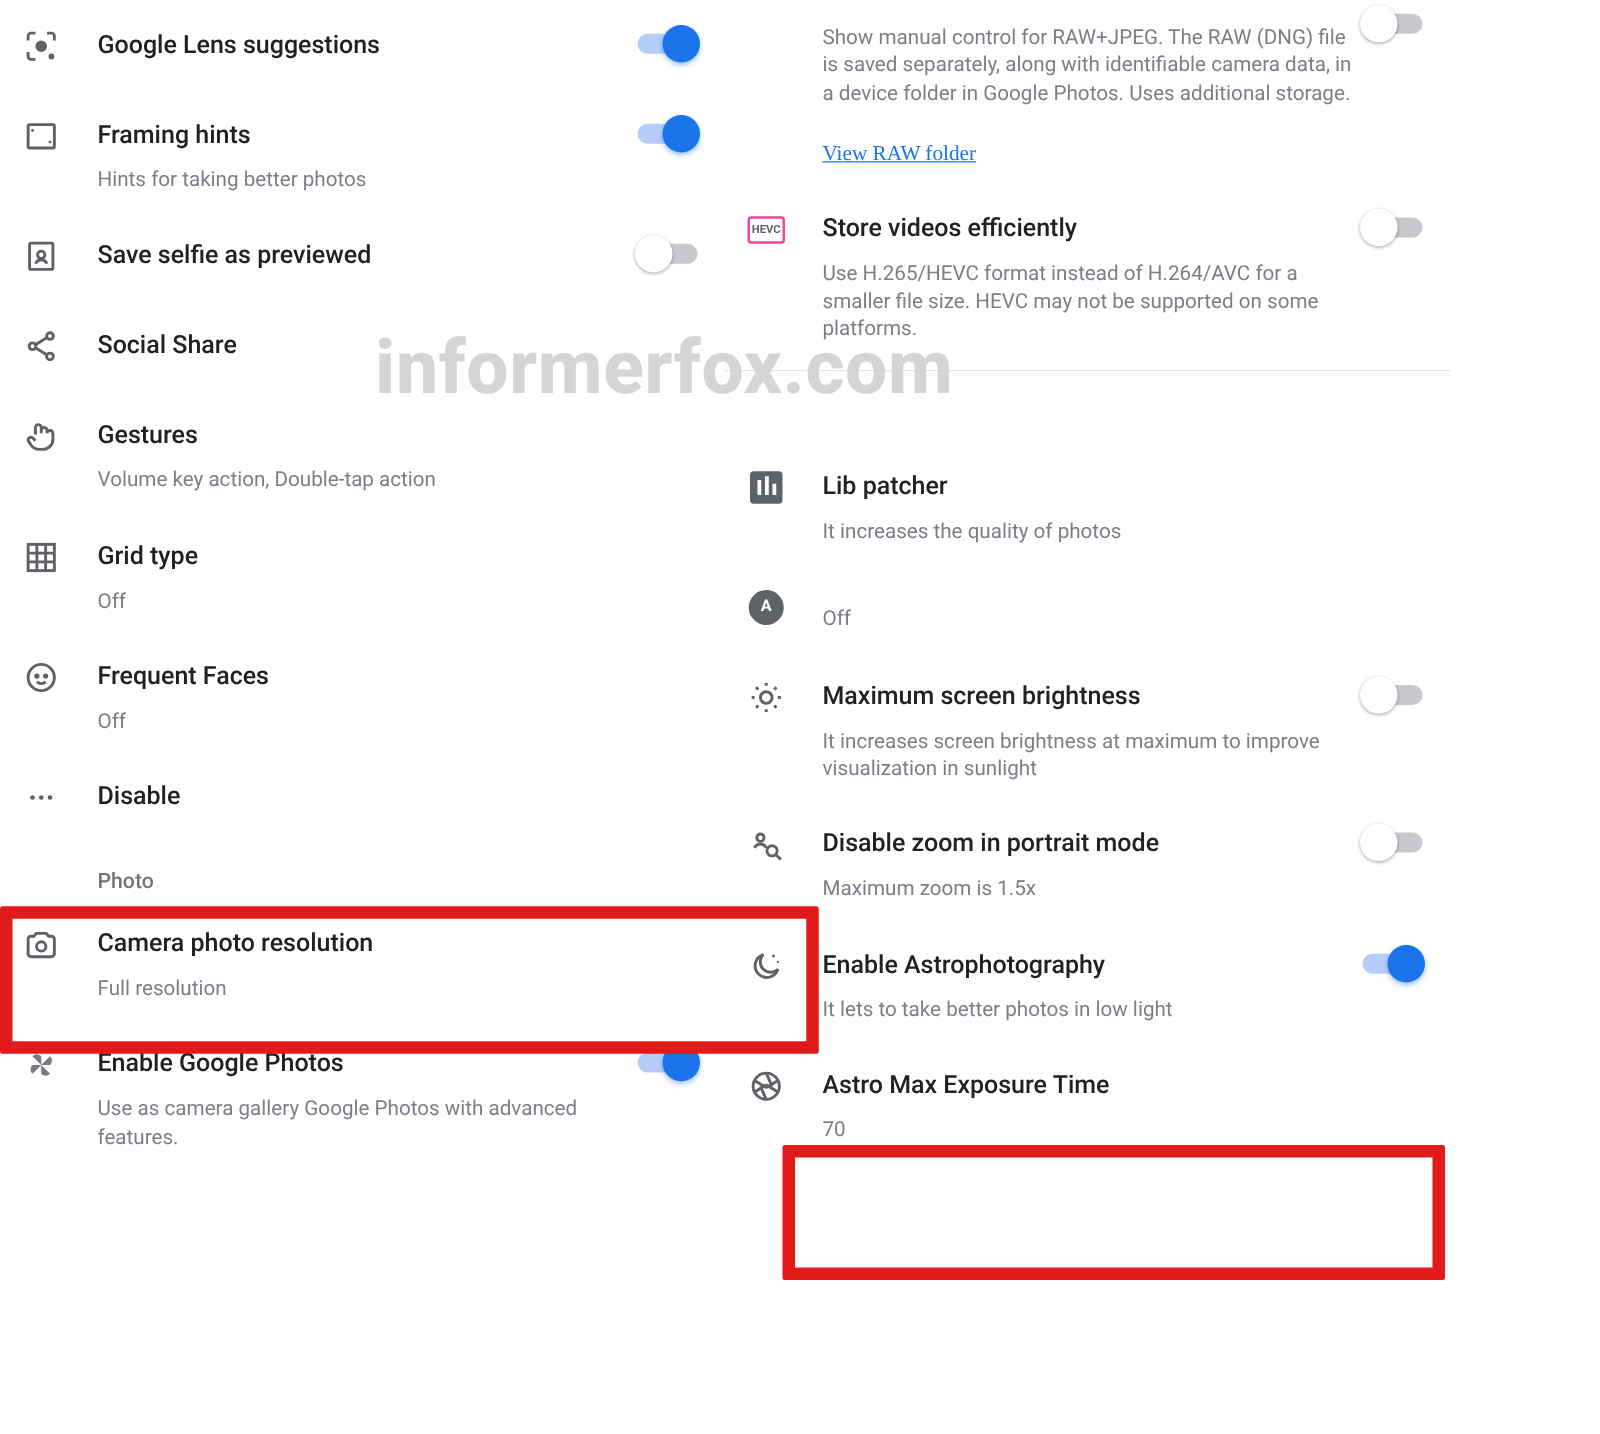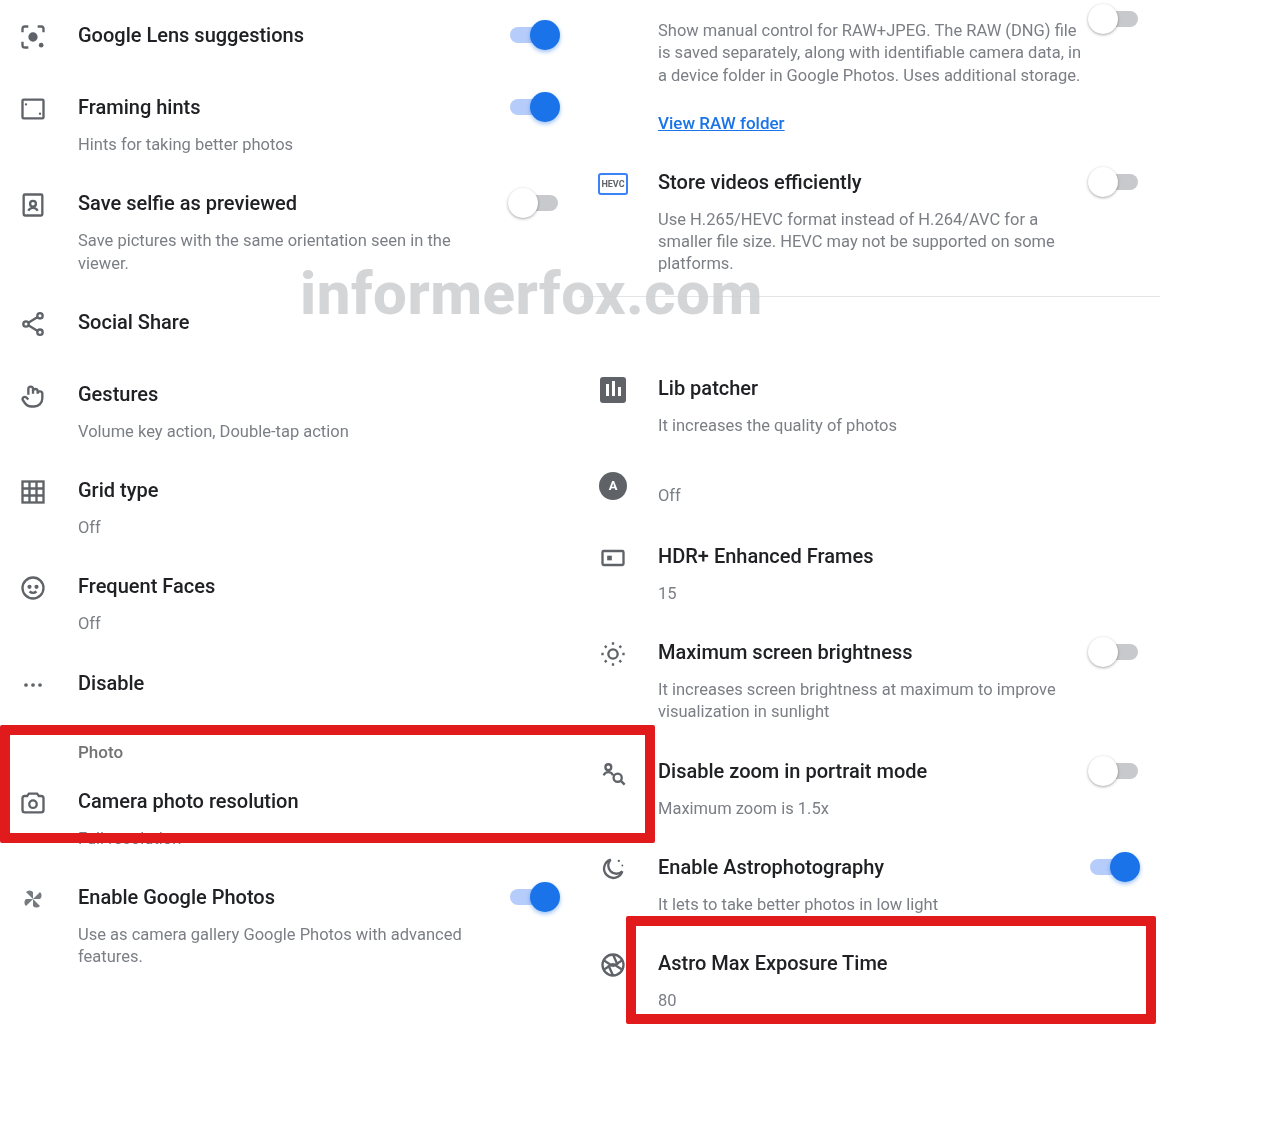--- a/index.html
+++ b/index.html
@@ -18,29 +18,29 @@
   .trail { width: 62px; display: flex; align-items: center; justify-content: flex-end; }
 
   .toggle { position: relative; width: 48px; height: 28px; }
   .toggle .track { position: absolute; left: 0; top: 7px; width: 48px; height: 16px; border-radius: 10px; background: #c7c9cc; }
   .toggle .knob  { position: absolute; top: 0; width: 30px; height: 30px; border-radius: 50%; background: #fff; box-shadow: 0 1px 3px rgba(0,0,0,.35); }
   .toggle.on  .track { background: #b6cdfb; }
   .toggle.on  .knob  { right: -2px; background: #1a73e8; box-shadow: 0 2px 4px rgba(26,115,232,.45); }
   .toggle.off .knob  { left: -2px; }
 
   .section-label { font-size: 17px; font-weight: 500; color: #737373; padding: 8px 0 8px 78px; }
-  .link { display: inline-block; font-size: 17px; font-weight: 500; color: #1a73e8; padding: 10px 0 18px 78px; }
+  .link { display: inline-block; font-size: 17px; font-weight: 500; color: #1a73e8; padding: 10px 0 18px 78px; font-family: Liberation Serif, serif; }
   .divider { height: 1px; background: #e3e5e7; margin: 4px 0 2px; }
 
   .redbox { position: absolute; border: 10px solid #e11b1b; border-radius: 2px; pointer-events: none; }
 
   .watermark { position: absolute; left: 300px; top: 258px; font-size: 60px; font-weight: 800; letter-spacing: .5px; color: #d0d1d3; opacity: .9; white-space: nowrap; pointer-events: none; user-select: none; }
 
   
-  .iicon { border: 2px solid #3b82f6; border-radius: 3px; }
+  .iicon { border: 2px solid #ec4899; border-radius: 3px; }
 </style>
 </head>
 <body>
 
 <div class="canvas">
 
   <div class="col col-left">
 
     <div class="row">
       <div class="iconwrap">
@@ -83,21 +83,20 @@
     <div class="row">
       <div class="iconwrap">
         <svg viewBox="0 0 24 24" fill="none" stroke="#5f6368" stroke-width="2">
             <rect x="4" y="3" width="16" height="18" rx="1"></rect>
             <circle cx="12" cy="11" r="2.5"></circle>
             <path d="M8 17c.8-1.6 2.3-2.5 4-2.5s3.2.9 4 2.5"></path>
           </svg>
       </div>
       <div class="texts">
         <div class="title">Save selfie as previewed</div>
-        <div class="sub">Save pictures with the same orientation seen in the viewer.</div>
       </div>
       <div class="trail">
           <div class="toggle off">
             <div class="track"></div>
             <div class="knob"></div>
           </div>
         </div>
     </div>
 
     <div class="row">
@@ -261,33 +260,20 @@
     <div class="row">
       <div class="iconwrap">
         <div style="width:28px;height:28px;border-radius:50%;background:#5f6368;color:#fff;display:flex;align-items:center;justify-content:center;font-size:13px;font-weight:700">A</div>
       </div>
       <div class="texts">
         <div class="sub">Off</div>
       </div>
       <div class="trail"></div>
     </div>
 
-    <div class="row">
-      <div class="iconwrap">
-        <svg viewBox="0 0 24 24" fill="none" stroke="#5f6368" stroke-width="2">
-            <rect x="3" y="6" width="18" height="12" rx="1"></rect>
-            <rect x="7" y="10" width="4" height="4" fill="#5f6368" stroke="none"></rect>
-          </svg>
-      </div>
-      <div class="texts">
-        <div class="title">HDR+ Enhanced Frames</div>
-        <div class="sub">15</div>
-      </div>
-      <div class="trail"></div>
-    </div>
 
     <div class="row">
       <div class="iconwrap">
         <svg viewBox="0 0 24 24" fill="none" stroke="#5f6368" stroke-width="2">
             <circle cx="12" cy="12" r="4"></circle>
             <path d="M12 2v2M12 20v2M4 12H2M22 12h-2M5 5l1.5 1.5M17.5 17.5 19 19M19 5l-1.5 1.5M6.5 17.5 5 19"></path>
           </svg>
       </div>
       <div class="texts">
         <div class="title">Maximum screen brightness</div>
@@ -344,21 +330,21 @@
 
     <div class="row">
       <div class="iconwrap">
         <svg viewBox="0 0 24 24" fill="none" stroke="#5f6368" stroke-width="2">
             <circle cx="12" cy="12" r="9"></circle>
             <path d="M12 3l4 9M20 8l-8 5M20 16l-8-5M12 21l-4-9M4 16l8-5M4 8l8 5"></path>
           </svg>
       </div>
       <div class="texts">
         <div class="title">Astro Max Exposure Time</div>
-        <div class="sub">80</div>
+        <div class="sub">70</div>
       </div>
       <div class="trail"></div>
     </div>
 
   </div>
 
   <div class="redbox" style="left:0; top:725px; width:655px; height:118px;"></div>
   <div class="redbox" style="left:626px; top:916px; width:530px; height:108px;"></div>
 
   <div class="watermark">informerfox.com</div>

